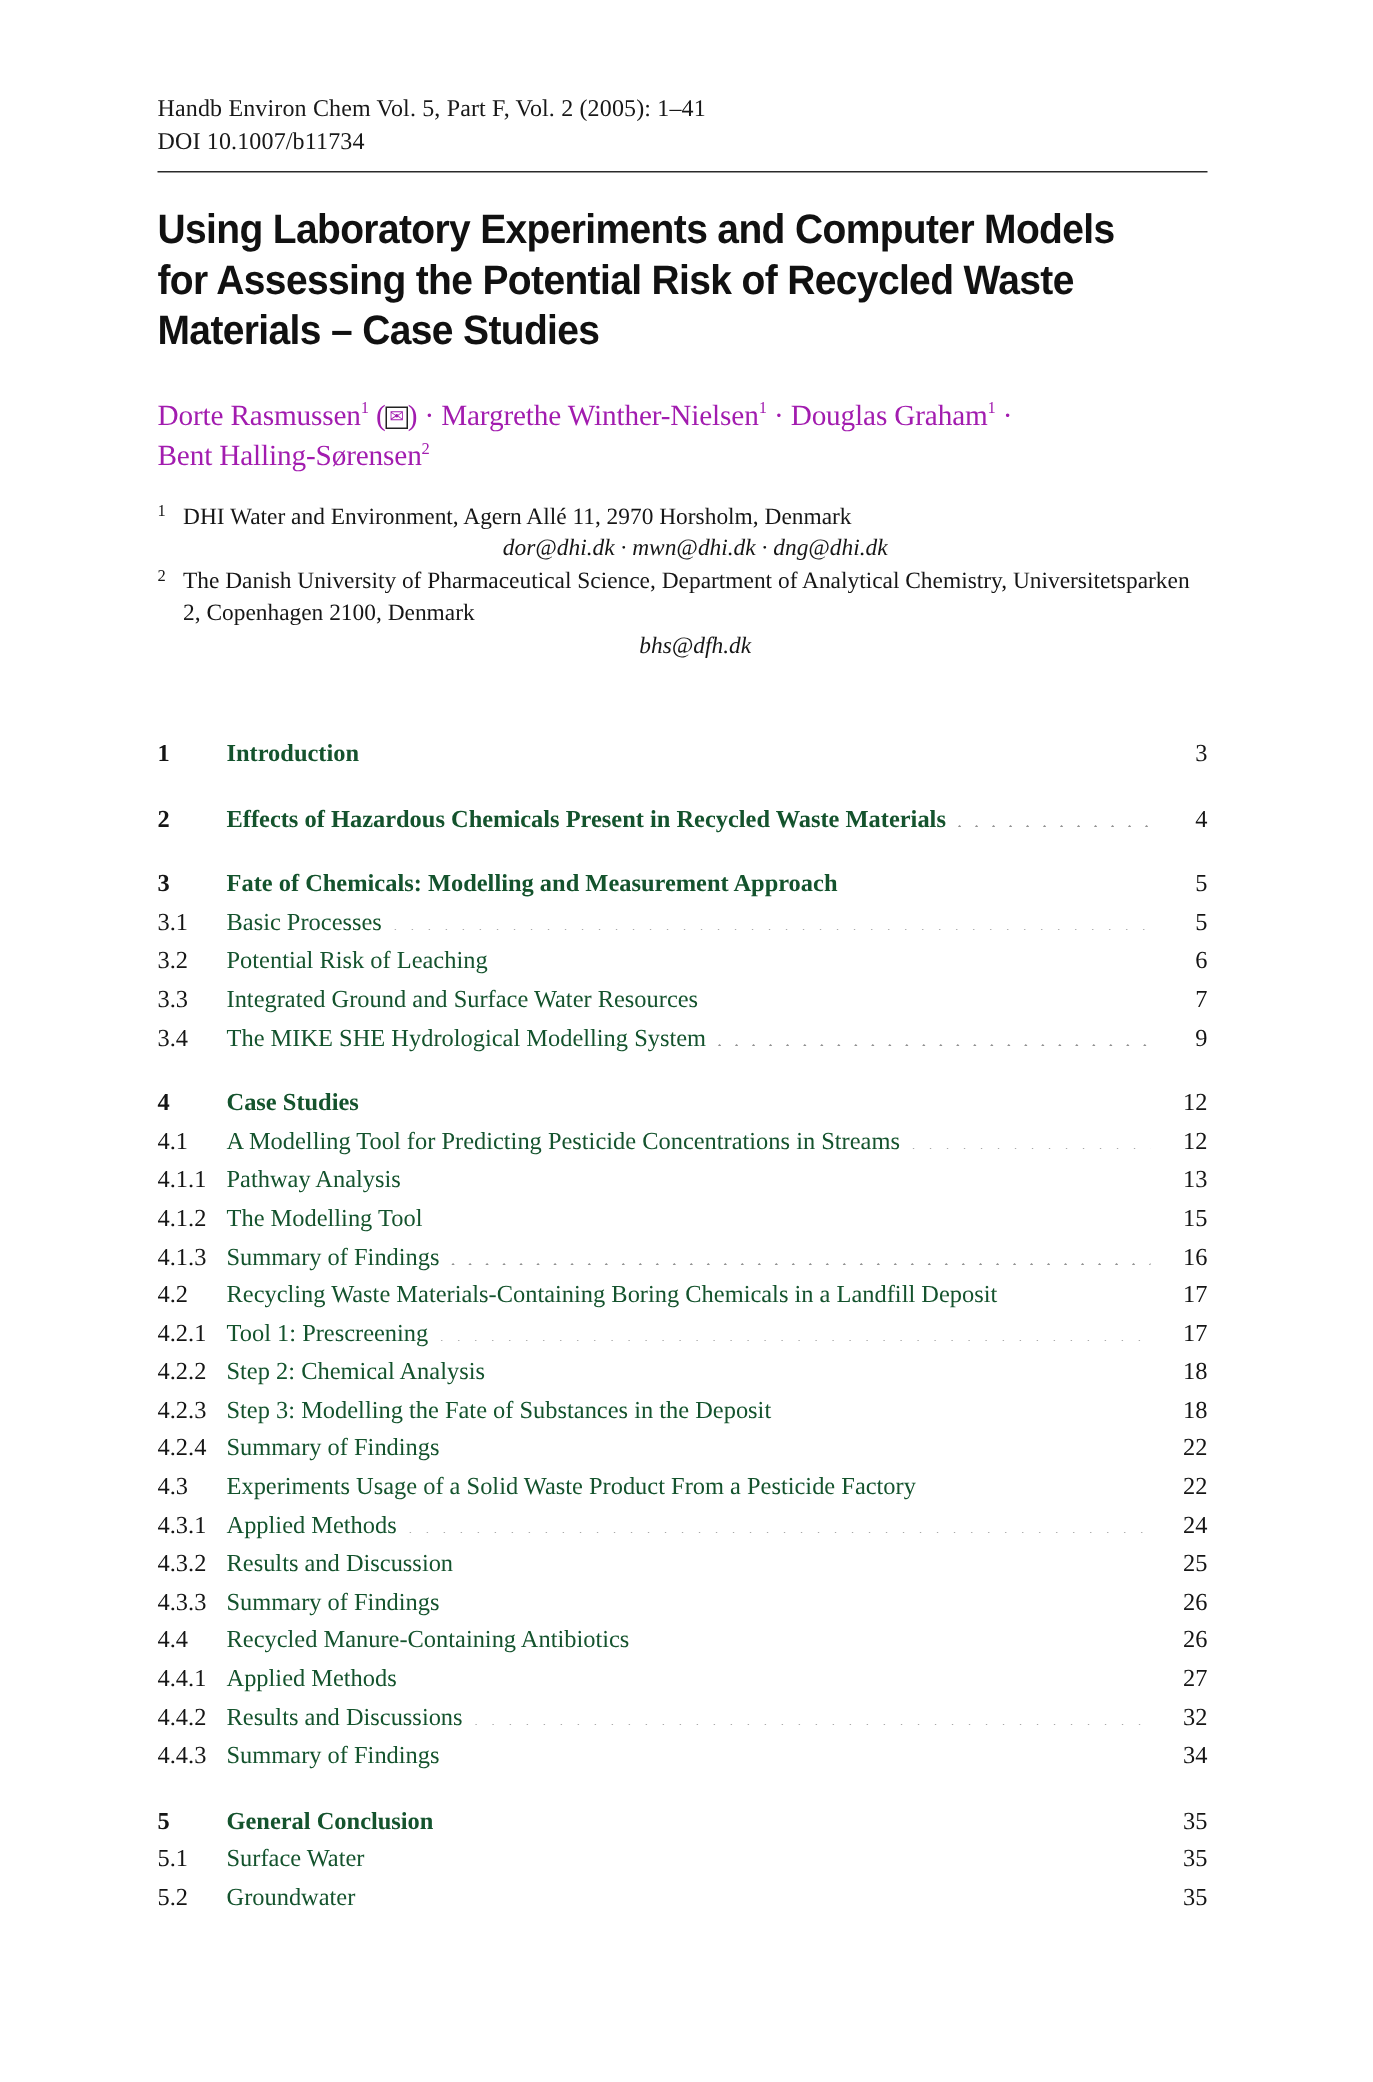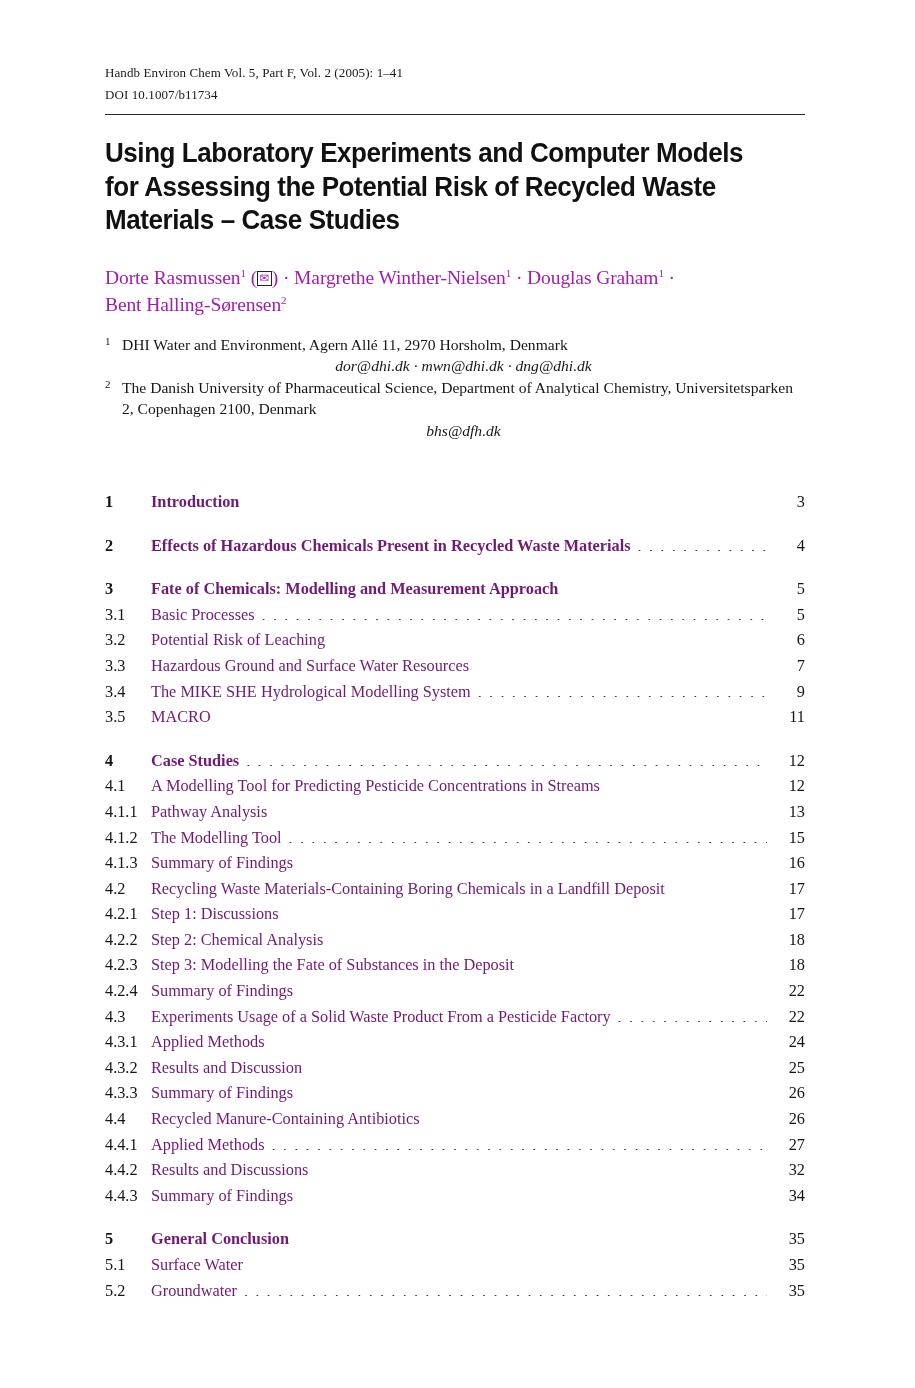--- a/index.html
+++ b/index.html
@@ -24,21 +24,21 @@
   }
   .content {
     position: absolute;
     left: 105px;
     top: 62px;
     width: 700px;
   }
 
   
   .journal-header {
-    font-size: 13px;
+    font-size: 16px;
     line-height: 21.5px;
     color: #181818;
     letter-spacing: 0.1px;
   }
   .journal-header div { white-space: nowrap; }
 
   .rule {
     border: 0;
     border-top: 1.4px solid #2a2a2a;
     margin: 9px 0 0 0;
@@ -123,21 +123,21 @@
   .toc-row.gap-before { margin-top: 18px; }
 
   .toc-num {
     width: 46px;
     flex: 0 0 46px;
     color: #151515;
   }
 
   .toc-title {
     flex: 0 0 auto;
-    color: #701a75;
+    color: #14532d;
     padding-right: 7px;
   }
   .toc-leader {
     flex: 1 1 auto;
     overflow: hidden;
     height: 1em;
     position: relative;
     margin: 0 4px 0 0;
   }
   .toc-leader::before {
@@ -224,35 +224,29 @@
           <span class="toc-page">5</span>
         </div>
         <div class="toc-row">
           <span class="toc-num">3.2</span>
           <span class="toc-title">Potential Risk of Leaching</span>
           <span class="toc-leader"></span>
           <span class="toc-page">6</span>
         </div>
         <div class="toc-row">
           <span class="toc-num">3.3</span>
-          <span class="toc-title">Hazardous Ground and Surface Water Resources</span>
+          <span class="toc-title">Integrated Ground and Surface Water Resources</span>
           <span class="toc-leader"></span>
           <span class="toc-page">7</span>
         </div>
         <div class="toc-row">
           <span class="toc-num">3.4</span>
           <span class="toc-title">The MIKE SHE Hydrological Modelling System</span>
           <span class="toc-leader"></span>
           <span class="toc-page">9</span>
-        </div>
-        <div class="toc-row">
-          <span class="toc-num">3.5</span>
-          <span class="toc-title">MACRO</span>
-          <span class="toc-leader"></span>
-          <span class="toc-page">11</span>
         </div>
         <div class="toc-row gap-before">
           <span class="toc-num bold">4</span>
           <span class="toc-title bold">Case Studies</span>
           <span class="toc-leader"></span>
           <span class="toc-page">12</span>
         </div>
         <div class="toc-row">
           <span class="toc-num">4.1</span>
           <span class="toc-title">A Modelling Tool for Predicting Pesticide Concentrations in Streams</span>
@@ -278,21 +272,21 @@
           <span class="toc-page">16</span>
         </div>
         <div class="toc-row">
           <span class="toc-num">4.2</span>
           <span class="toc-title">Recycling Waste Materials-Containing Boring Chemicals in a Landfill Deposit</span>
           <span class="toc-leader empty"></span>
           <span class="toc-page">17</span>
         </div>
         <div class="toc-row">
           <span class="toc-num">4.2.1</span>
-          <span class="toc-title">Step 1: Discussions</span>
+          <span class="toc-title">Tool 1: Prescreening</span>
           <span class="toc-leader"></span>
           <span class="toc-page">17</span>
         </div>
         <div class="toc-row">
           <span class="toc-num">4.2.2</span>
           <span class="toc-title">Step 2: Chemical Analysis</span>
           <span class="toc-leader"></span>
           <span class="toc-page">18</span>
         </div>
         <div class="toc-row">

